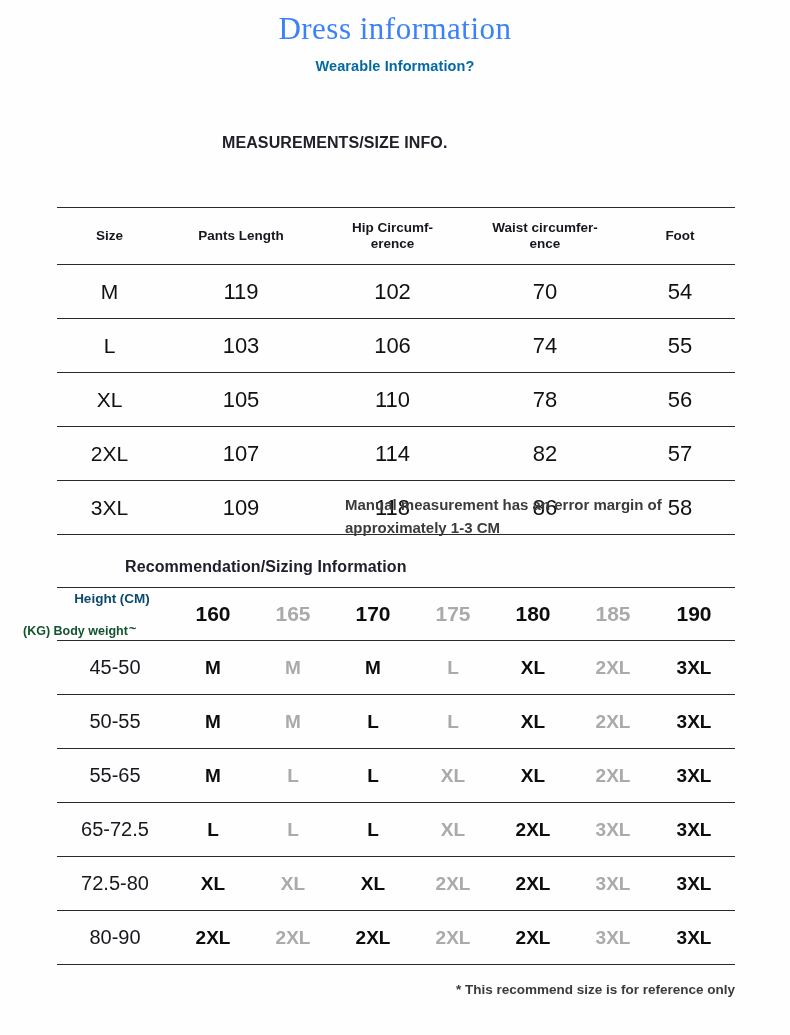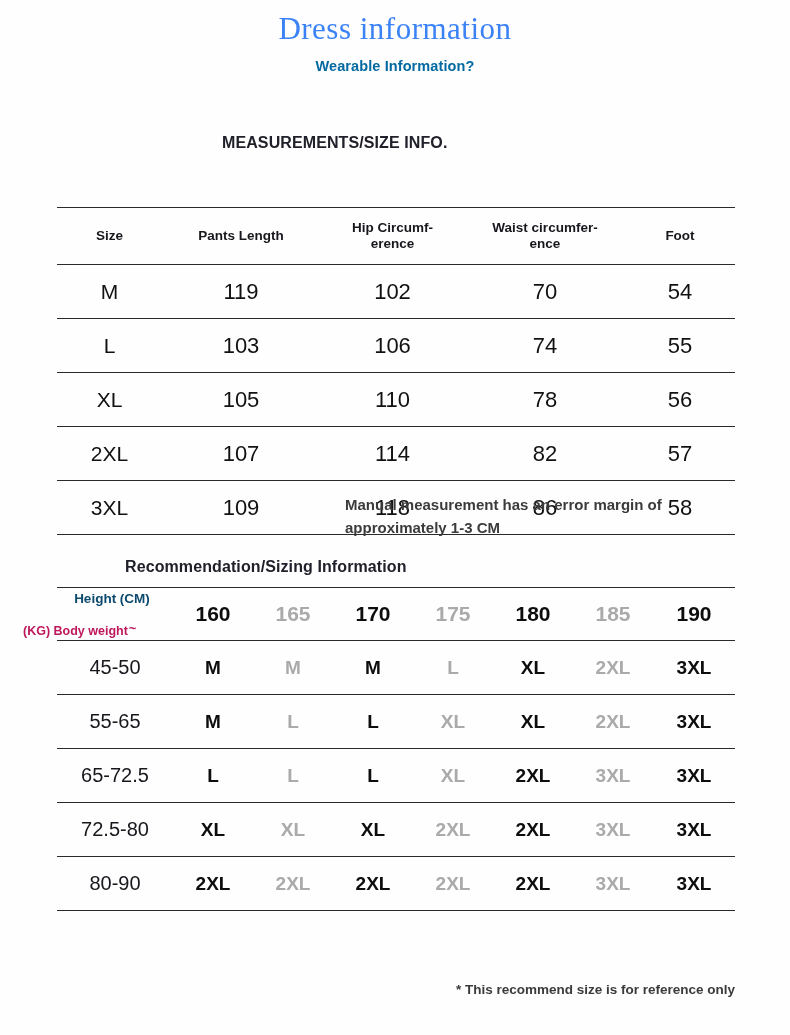--- a/index.html
+++ b/index.html
@@ -111,21 +111,21 @@
     font-size: 13.5px;
     font-weight: 700;
     color: #0c4a6e;
   }
   .corner-weight {
     position: absolute;
     bottom: 2px;
     left: -34px;
     font-size: 12.5px;
     font-weight: 700;
-    color: #be185d;
+    color: #14532d;
     white-space: nowrap;
   }
   .corner-weight .tilde {
     font-size: 13px;
     vertical-align: 2px;
     margin-left: 1px;
   }
   .rec-table th.h-col {
     font-size: 21px;
     font-weight: 700;
@@ -278,20 +278,30 @@
       <td class="weight-label">45-50</td>
       <td class="dark">M</td>
       <td class="light">M</td>
       <td class="dark">M</td>
       <td class="light">L</td>
       <td class="dark">XL</td>
       <td class="light">2XL</td>
       <td class="dark">3XL</td>
     </tr>
     <tr>
+      <td class="weight-label">50-55</td>
+      <td class="dark">M</td>
+      <td class="light">M</td>
+      <td class="dark">L</td>
+      <td class="light">L</td>
+      <td class="dark">XL</td>
+      <td class="light">2XL</td>
+      <td class="dark">3XL</td>
+    </tr>
+    <tr>
       <td class="weight-label">55-65</td>
       <td class="dark">M</td>
       <td class="light">L</td>
       <td class="dark">L</td>
       <td class="light">XL</td>
       <td class="dark">XL</td>
       <td class="light">2XL</td>
       <td class="dark">3XL</td>
     </tr>
     <tr>

